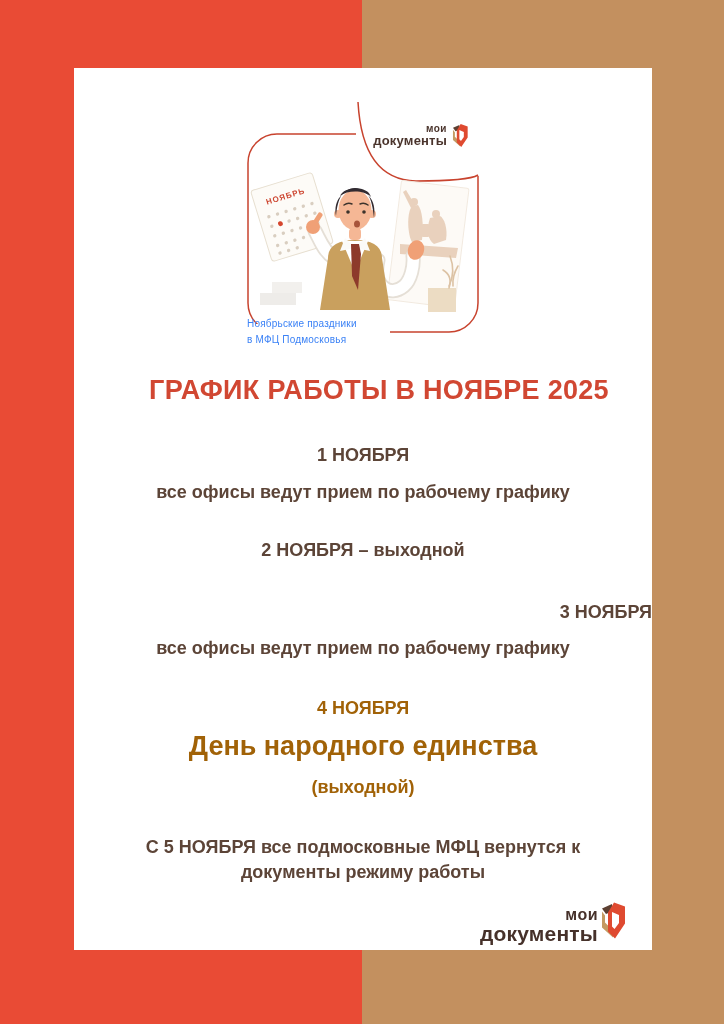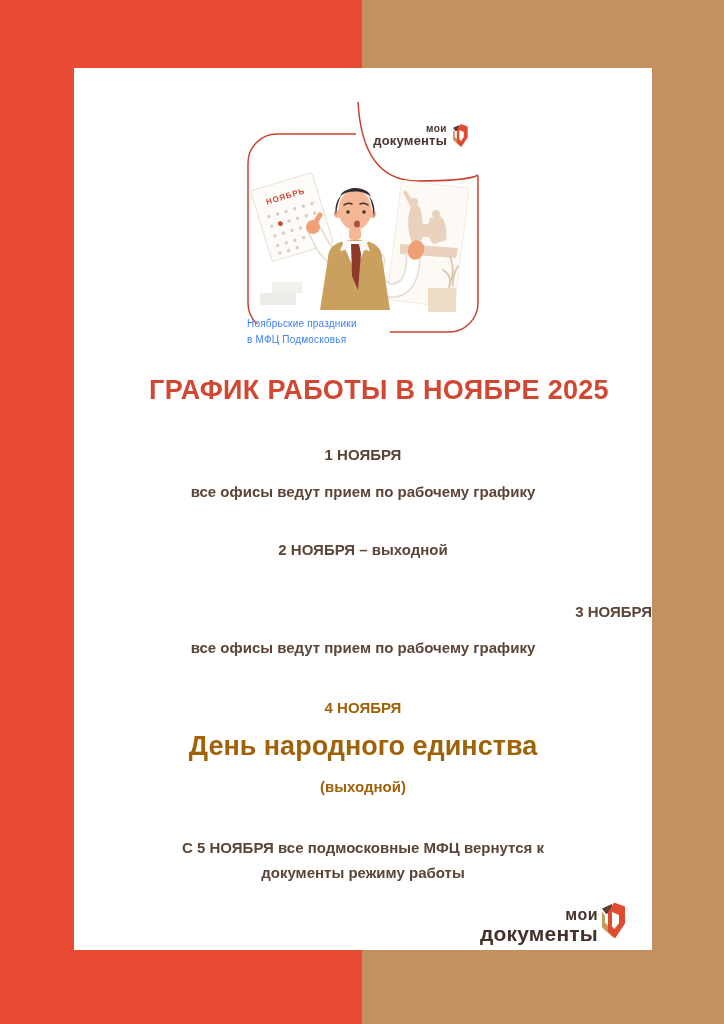--- a/index.html
+++ b/index.html
@@ -21,21 +21,21 @@
   .logo-top svg{width:16px;height:23px;display:block;margin-top:0;}
 
   
   .caption{position:absolute;left:173px;top:248px;color:#3b82f6;font-weight:normal;
            font-size:10px;line-height:16px;letter-spacing:.2px;}
 
   .title{position:absolute;left:16px;top:305px;width:100%;text-align:center;
          color:#d14732;font-weight:bold;font-size:27px;line-height:34px;letter-spacing:.3px;}
 
   .line{position:absolute;left:0;width:100%;text-align:center;font-weight:bold;
-        color:#5c4437;font-size:15px;line-height:26px;}
+        color:#5c4437;font-size:18px;line-height:26px;}
   .line.red{color:#a16207;}
   .d1date{top:374px;} .d1text{top:411px;} .d2{top:469px;}
   .d3date{top:531px;text-align:right;} .d3text{top:567px;}
   .d4date{top:627px;} .d4title{top:660px;font-size:27px;line-height:36px;} .d4note{top:706px;}
   .closing{top:767px;line-height:25px;}
 
   
   .logo-bottom-words{position:absolute;right:54px;top:839px;text-align:right;color:#46312a;}
   .logo-bottom-words .w1{font-size:16px;font-weight:bold;line-height:16px;letter-spacing:.5px;}
   .logo-bottom-words .w2{font-size:21px;font-weight:bold;line-height:21px;letter-spacing:.2px;}

